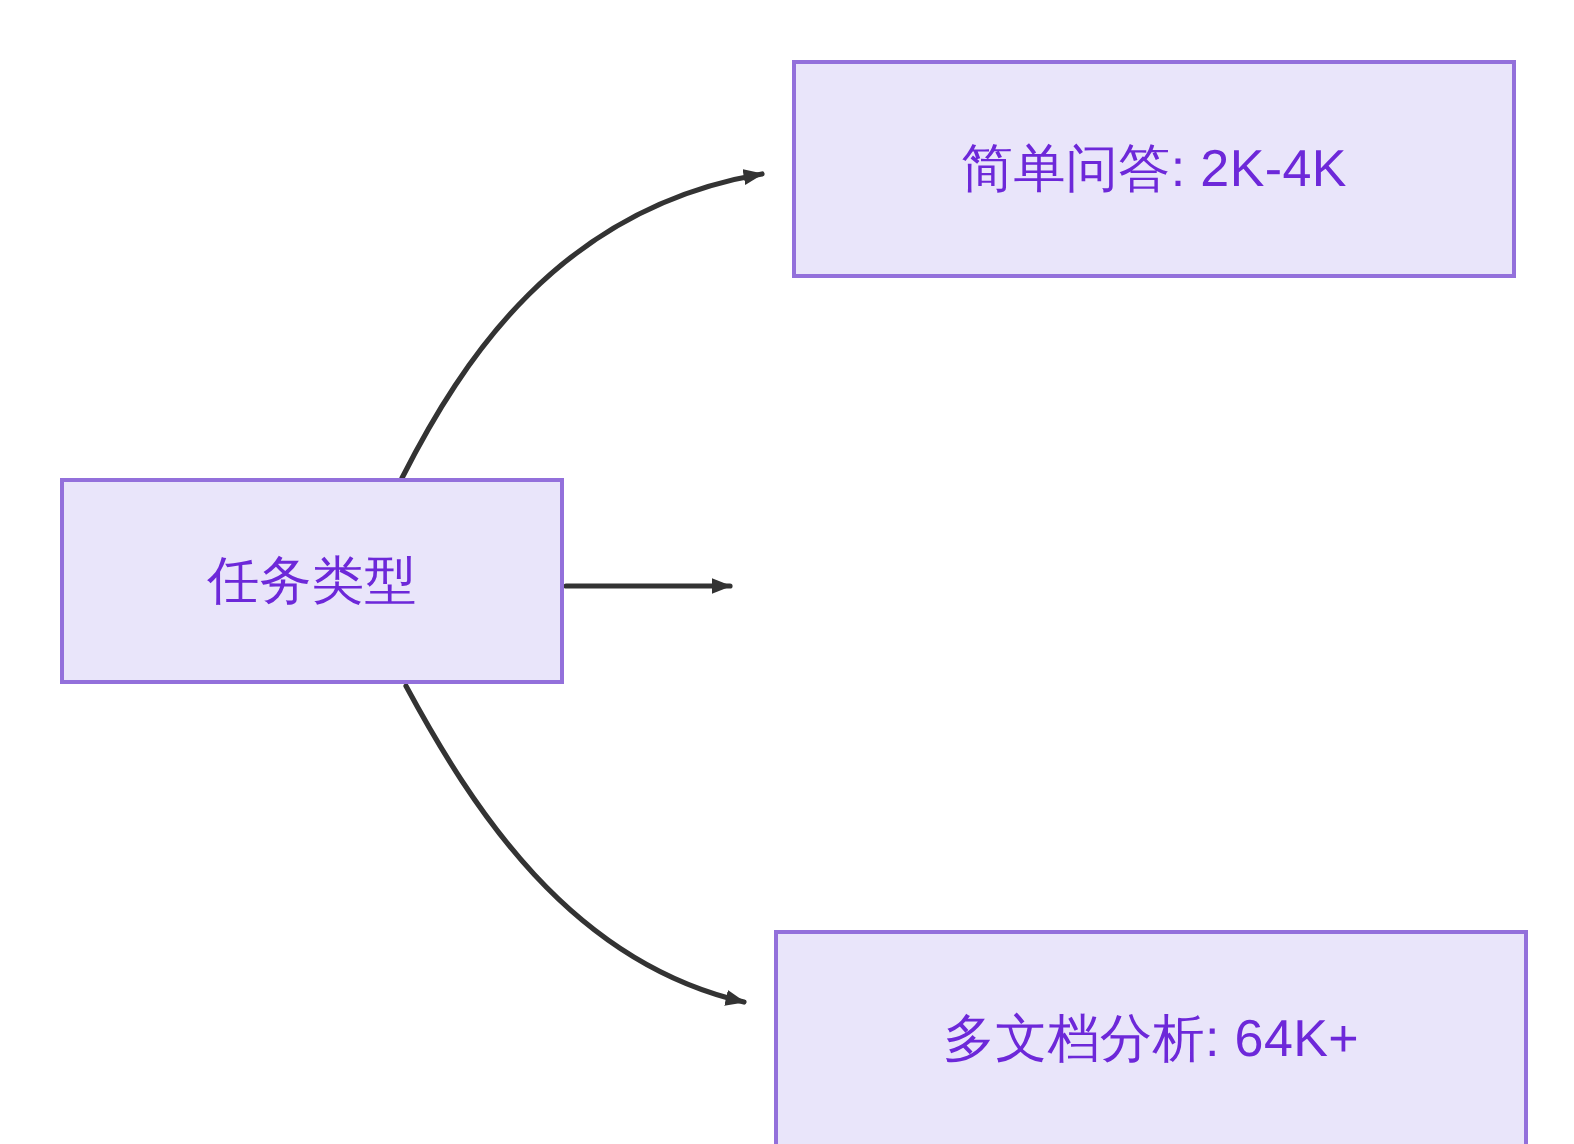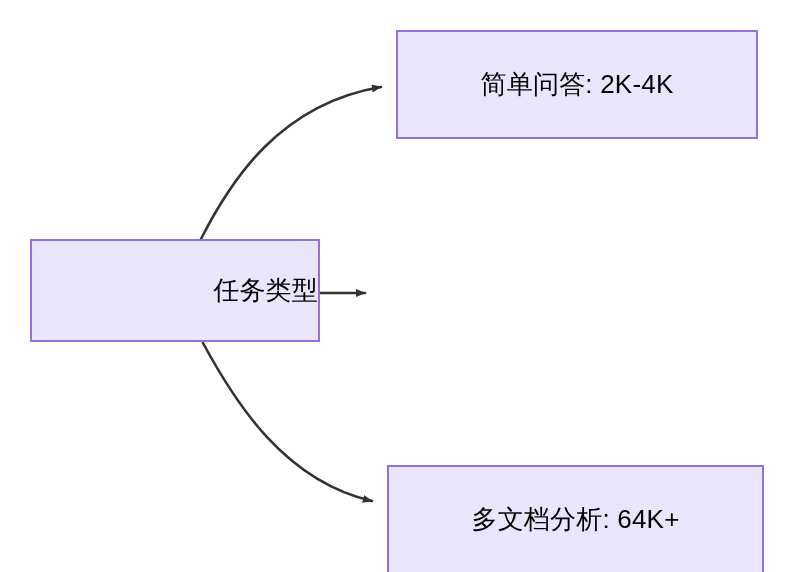--- a/index.html
+++ b/index.html
@@ -28,32 +28,31 @@
     position: absolute;
     box-sizing: border-box;
     background: #e9e5fa;
     border: 2px solid #9370db;
     display: flex;
     align-items: center;
     justify-content: center;
     z-index: 2;
   }
   .node-label {
-    color: #000000;
+    color: #6d28d9;
     font-size: 26px;
     line-height: 1.2;
     letter-spacing: 0.2px;
     white-space: nowrap;
   }
   #node-source {
     left: 30px;
     top: 239px;
-    width: 290px;
+    width: 252px;
     height: 103px;
-    justify-content: flex-end;
   }
   #node-simple-qa {
     left: 396px;
     top: 30px;
     width: 362px;
     height: 109px;
   }
   #node-doc-summary {
     left: 379px;
     top: 239px;

